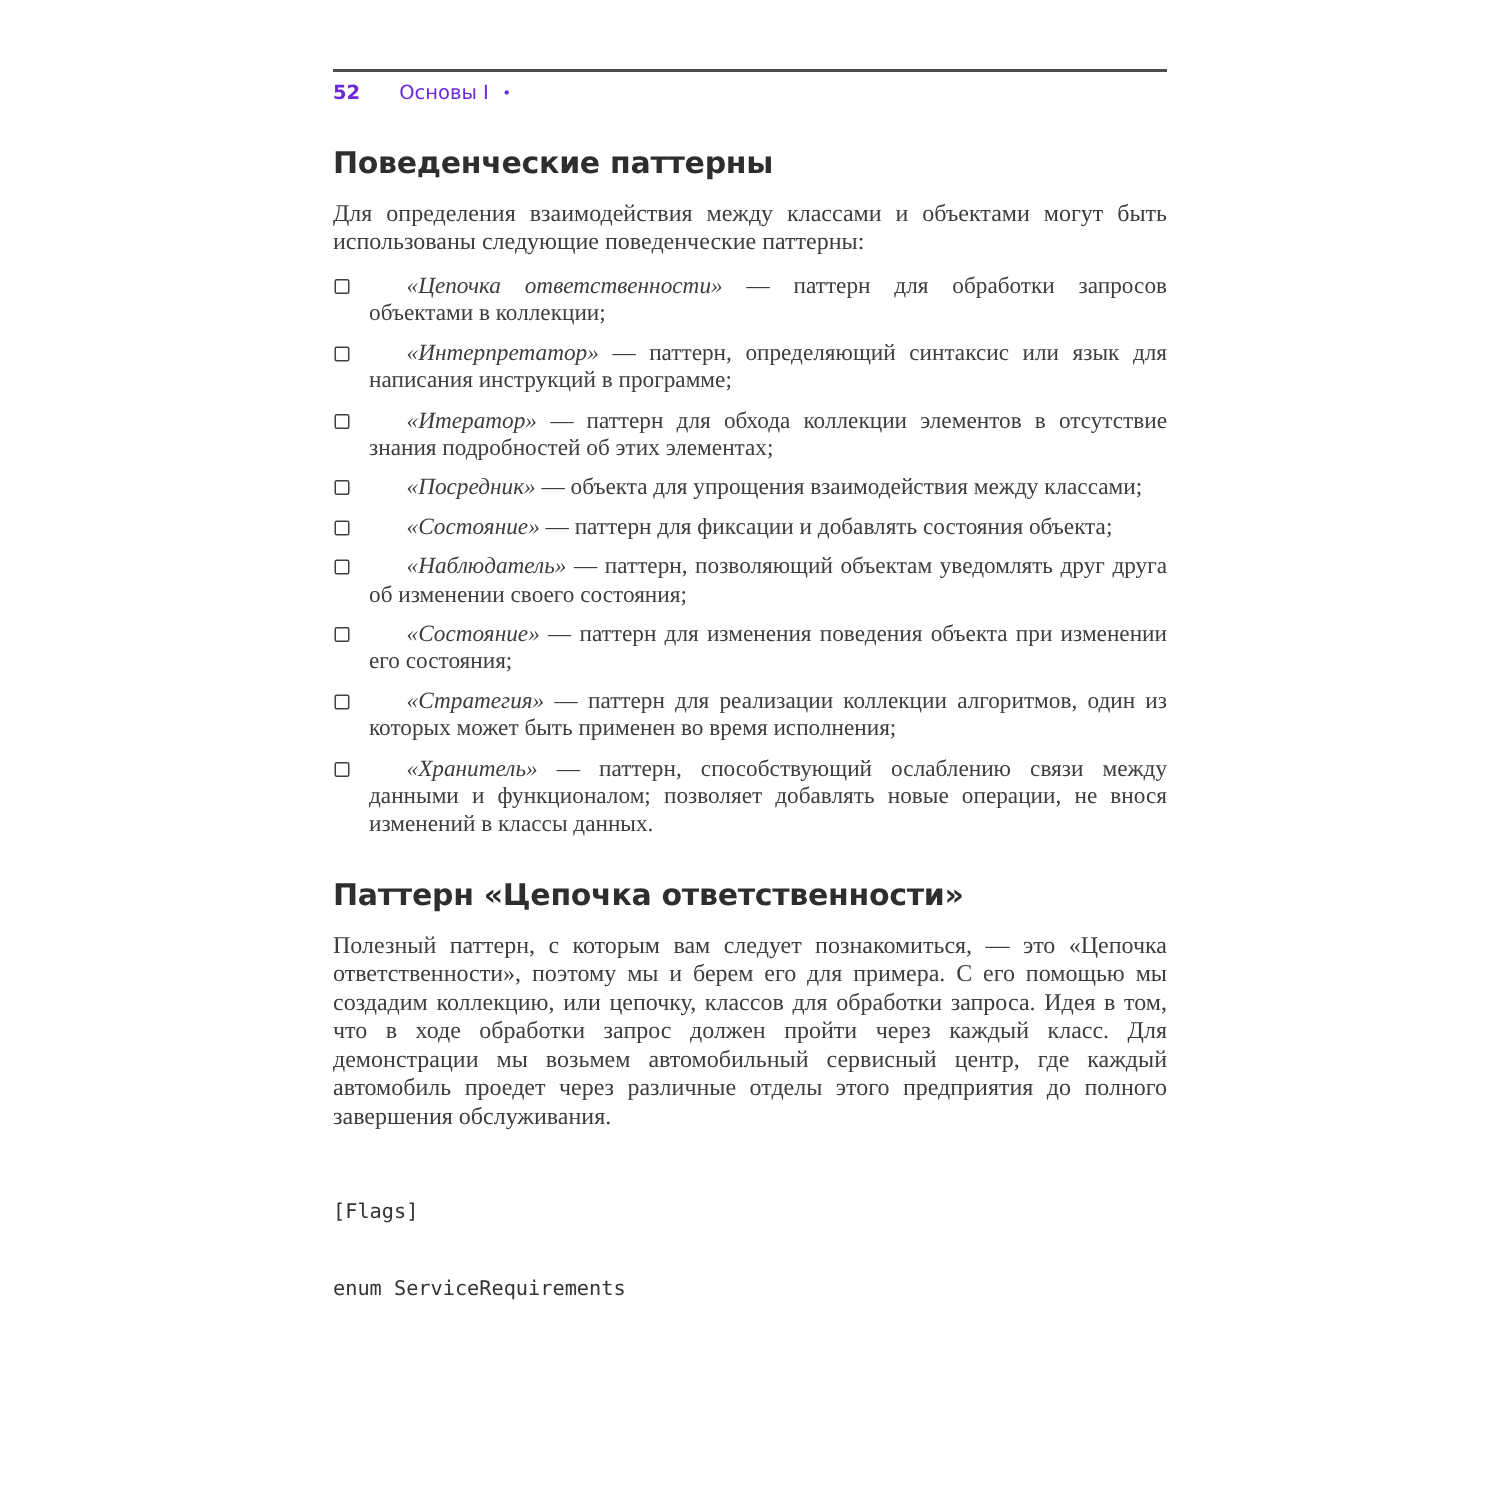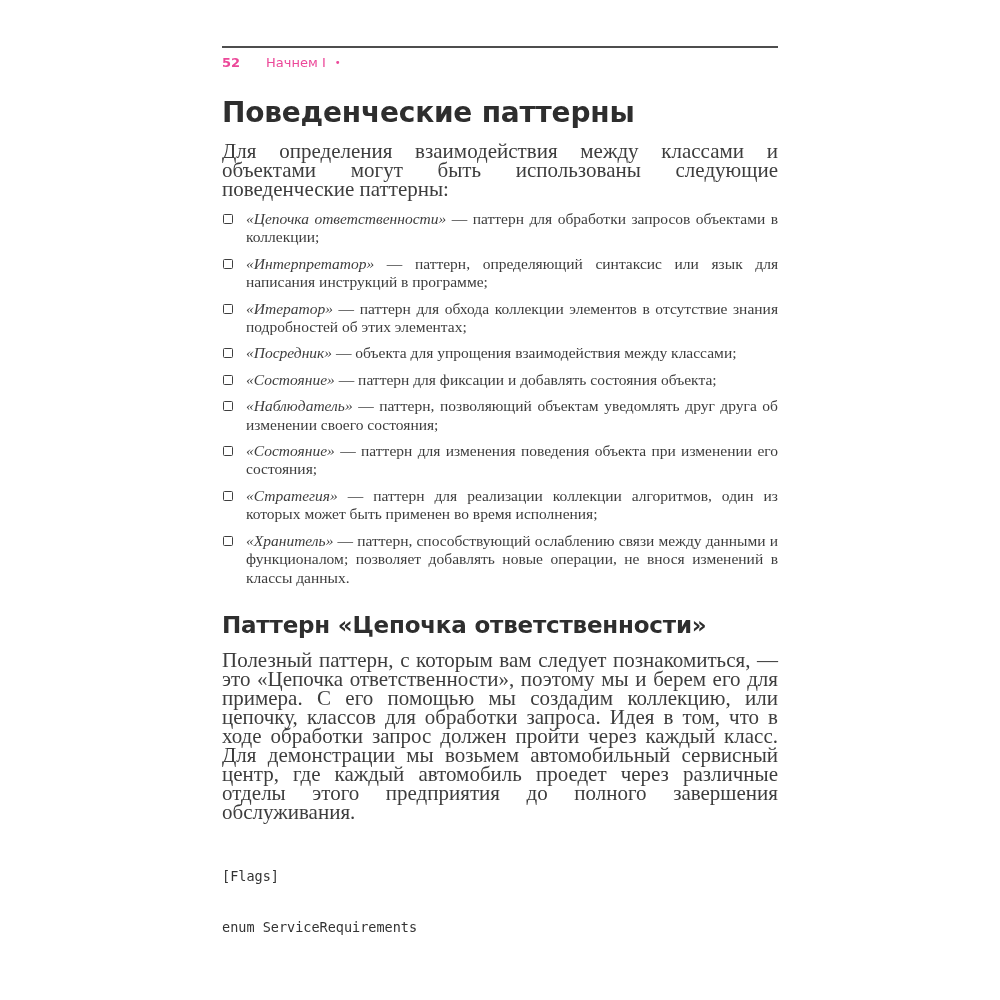--- a/index.html
+++ b/index.html
@@ -17,48 +17,48 @@
     left: 222px;
     top: 46px;
     width: 556px;
   }
   
   .running-head {
     border-top: 2px solid #4e4e4e;
     padding-top: 7px;
     font-family: "DejaVu Sans", sans-serif;
     font-size: 13px;
-    color: #ec4899;
+    color: #6d28d9;
     display: flex;
     align-items: baseline;
     white-space: nowrap;
   }
   .running-head .pagenum { font-weight: bold; }
   .running-head .part { margin-left: 26px; }
   .running-head .sep { margin: 0 9px; font-size: 10px; position: relative; top: -1px; }
   
   h1.sect {
     font-family: "DejaVu Sans", sans-serif;
-    font-size: 28px;
+    font-size: 20px;
     font-weight: 600;
     color: #2e2e2e;
     margin: 26px 0 0 0;
     letter-spacing: -0.2px;
   }
   h2.sect {
     font-family: "DejaVu Sans", sans-serif;
-    font-size: 23px;
+    font-size: 20px;
     font-weight: 600;
     color: #2e2e2e;
     margin: 25px 0 0 0;
     letter-spacing: -0.2px;
   }
   
   p.body {
-    font-size: 21px;
+    font-size: 16px;
     line-height: 19px;
     text-align: justify;
     margin: 13px 0 0 0;
   }
   
   ul.patterns {
     list-style: none;
     margin: 11px 0 0 0;
     padding: 0;
   }
@@ -74,40 +74,40 @@
     border: 1.5px solid #3f3f3f;
     border-radius: 1.5px;
     margin: 4px 13px 0 1px;
   }
   .li-text {
     flex: 1 1 auto;
     font-size: 15.5px;
     line-height: 18.4px;
     text-align: justify;
   }
-  .li-text i { font-style: italic; }
+  .li-text i { font-style: italic; margin-left: 25px; }
   
   .code {
     margin-top: 12px;
     font-family: "DejaVu Sans Mono", monospace;
     font-size: 13.5px;
     line-height: 17px;
     color: #333333;
     white-space: pre;
   }
 </style>
 </head>
 <body>
 
 <div class="page">
   <div class="content">
 
     <div class="running-head">
       <span class="pagenum">52</span>
-      <span class="part">Начнем I</span>
+      <span class="part">Основы I</span>
       <span class="sep">•</span>
     </div>
 
     <h1 class="sect">Поведенческие паттерны</h1>
 
     <p class="body">Для определения взаимодействия между классами и объектами могут быть использованы следующие поведенческие паттерны:</p>
 
     <ul class="patterns">
       <li>
         <span class="bullet"></span>

